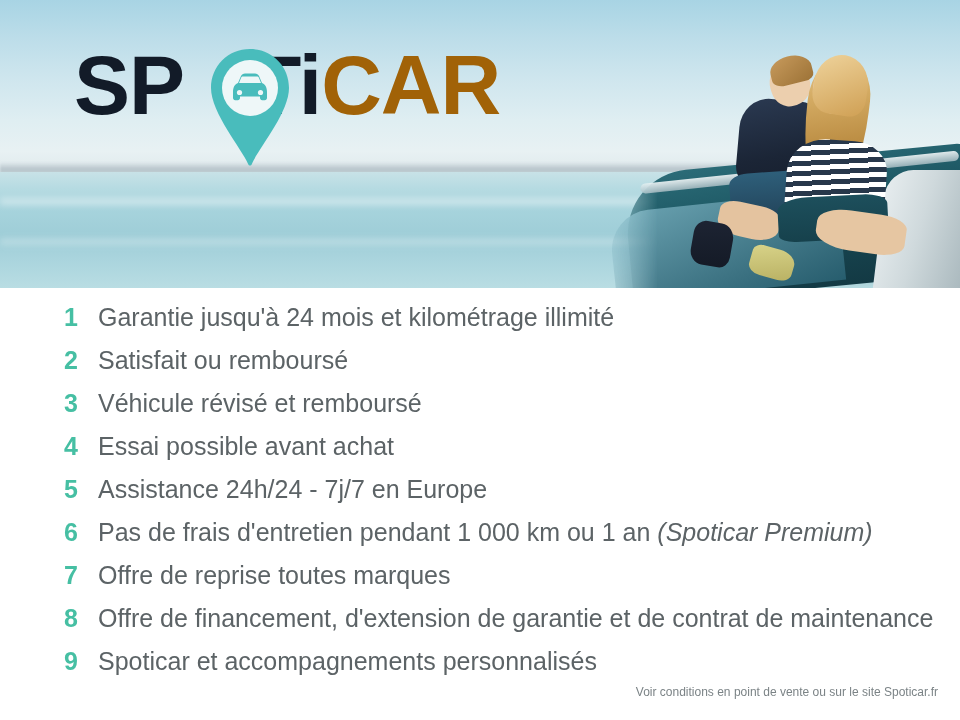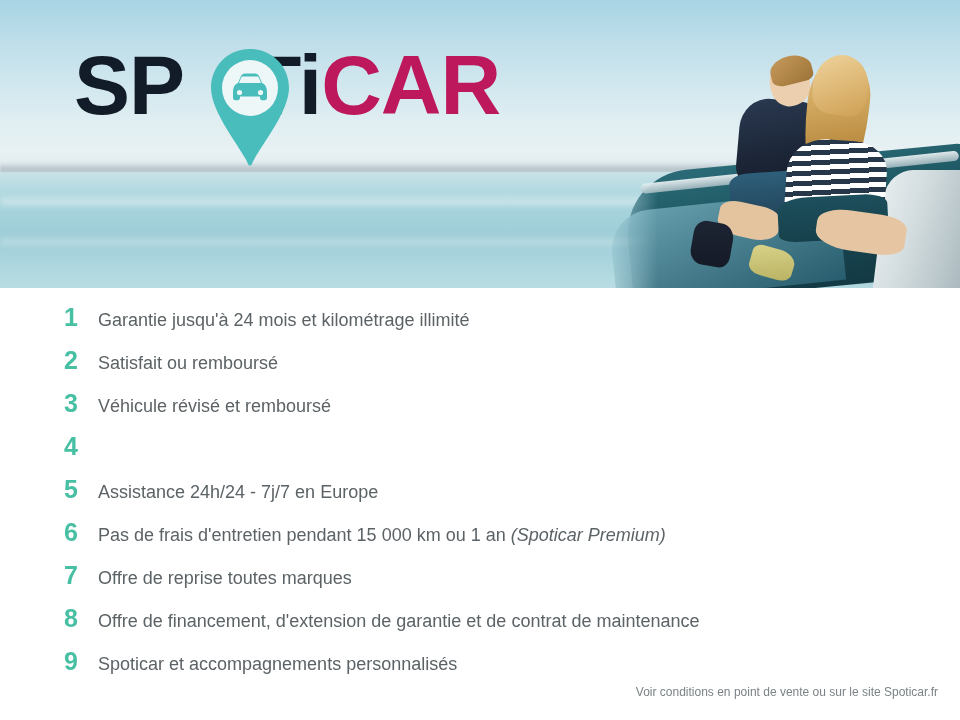--- a/index.html
+++ b/index.html
@@ -266,21 +266,21 @@
   }
   .logo-text {
     font-family: "Liberation Sans", "DejaVu Sans", sans-serif;
     font-weight: 700;
     font-size: 84px;
     letter-spacing: -1px;
     line-height: 86px;
     white-space: nowrap;
   }
   .logo-dark  { color: #121b28; }
-  .logo-teal  { color: #be185d; }
+  .logo-teal  { color: #a16207; }
   .logo-gap   { display: inline-block; width: 66px; }
 
   .pin {
     position: absolute;
     left: 206px;
     top: 47px;
     width: 88px;
     height: 120px;
   }
 
@@ -317,21 +317,21 @@
   .item-num {
     width: 34px;
     flex: 0 0 34px;
     color: #46bfa3;
     font-weight: 700;
     font-size: 25px;
     line-height: 30px;
   }
   .item-text {
     color: #5c6366;
-    font-size: 18px;
+    font-size: 25px;
     line-height: 30px;
     font-weight: 400;
   }
   .item-text em {
     font-style: italic;
   }
 
   .disclaimer {
     position: absolute;
     right: 22px;
@@ -407,30 +407,31 @@
       <span class="item-text">Satisfait ou remboursé</span>
     </div>
 
     <div class="item" style="top:100px">
       <span class="item-num">3</span>
       <span class="item-text">Véhicule révisé et remboursé</span>
     </div>
 
     <div class="item" style="top:143px">
       <span class="item-num">4</span>
+      <span class="item-text">Essai possible avant achat</span>
     </div>
 
     <div class="item" style="top:186px">
       <span class="item-num">5</span>
       <span class="item-text">Assistance 24h/24 - 7j/7 en Europe</span>
     </div>
 
     <div class="item" style="top:229px">
       <span class="item-num">6</span>
-      <span class="item-text"><span>Pas de frais d'entretien pendant 15 000 km ou 1 an </span><em>(Spoticar Premium)</em></span>
+      <span class="item-text"><span>Pas de frais d'entretien pendant 1 000 km ou 1 an </span><em>(Spoticar Premium)</em></span>
     </div>
 
     <div class="item" style="top:272px">
       <span class="item-num">7</span>
       <span class="item-text">Offre de reprise toutes marques</span>
     </div>
 
     <div class="item" style="top:315px">
       <span class="item-num">8</span>
       <span class="item-text">Offre de financement, d'extension de garantie et de contrat de maintenance</span>

